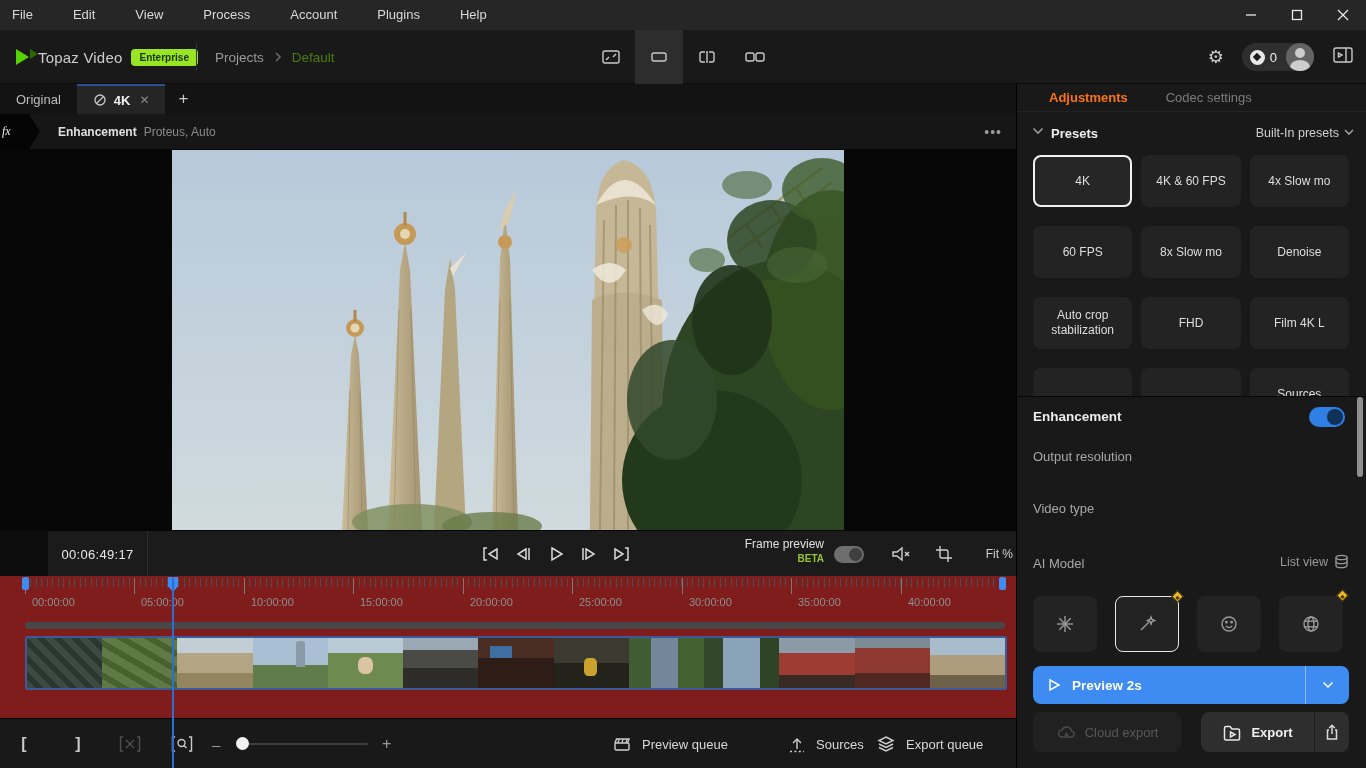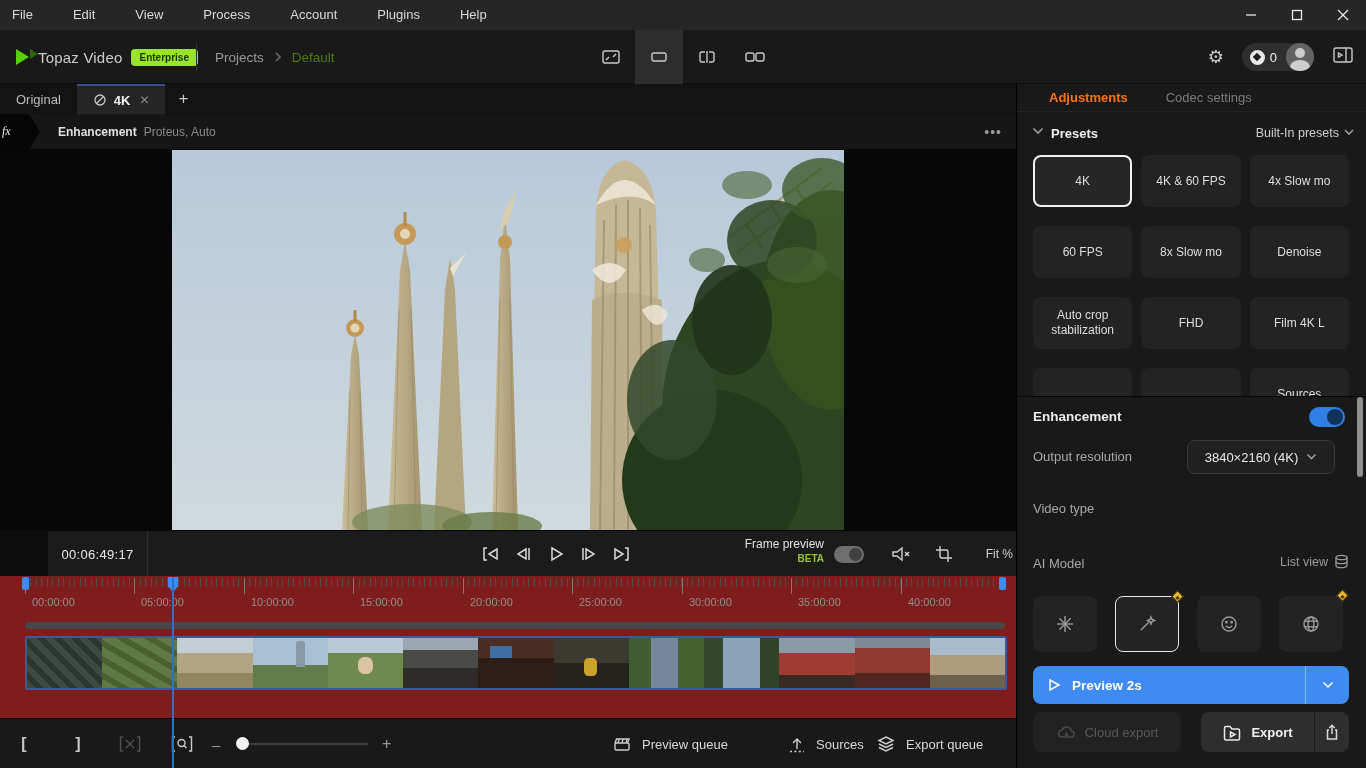--- a/index.html
+++ b/index.html
@@ -608,26 +608,20 @@
 
     <div id="enh-row">
       <span id="enh-title">Enhancement</span>
       <div class="toggle-on">
           <div class="knob"></div>
         </div>
     </div>
 
     <div class="field-row" style="top:356px;">
       <span class="field-label">Output resolution</span>
-      <div class="dropdown">
-        <span class="dd-val">3840×2160 (4K)</span>
-        <svg width="11" height="8">
-            <polyline points="1.5,1.5 5.5,5.5 9.5,1.5"></polyline>
-          </svg>
-      </div>
     </div>
 
     <div class="field-row" style="top:408px;">
       <span class="field-label">Video type</span>
     </div>
 
     <div id="aimodel-row">
       <span id="aimodel-label">AI Model</span>
       <div id="listview">
         <span>List view</span>

